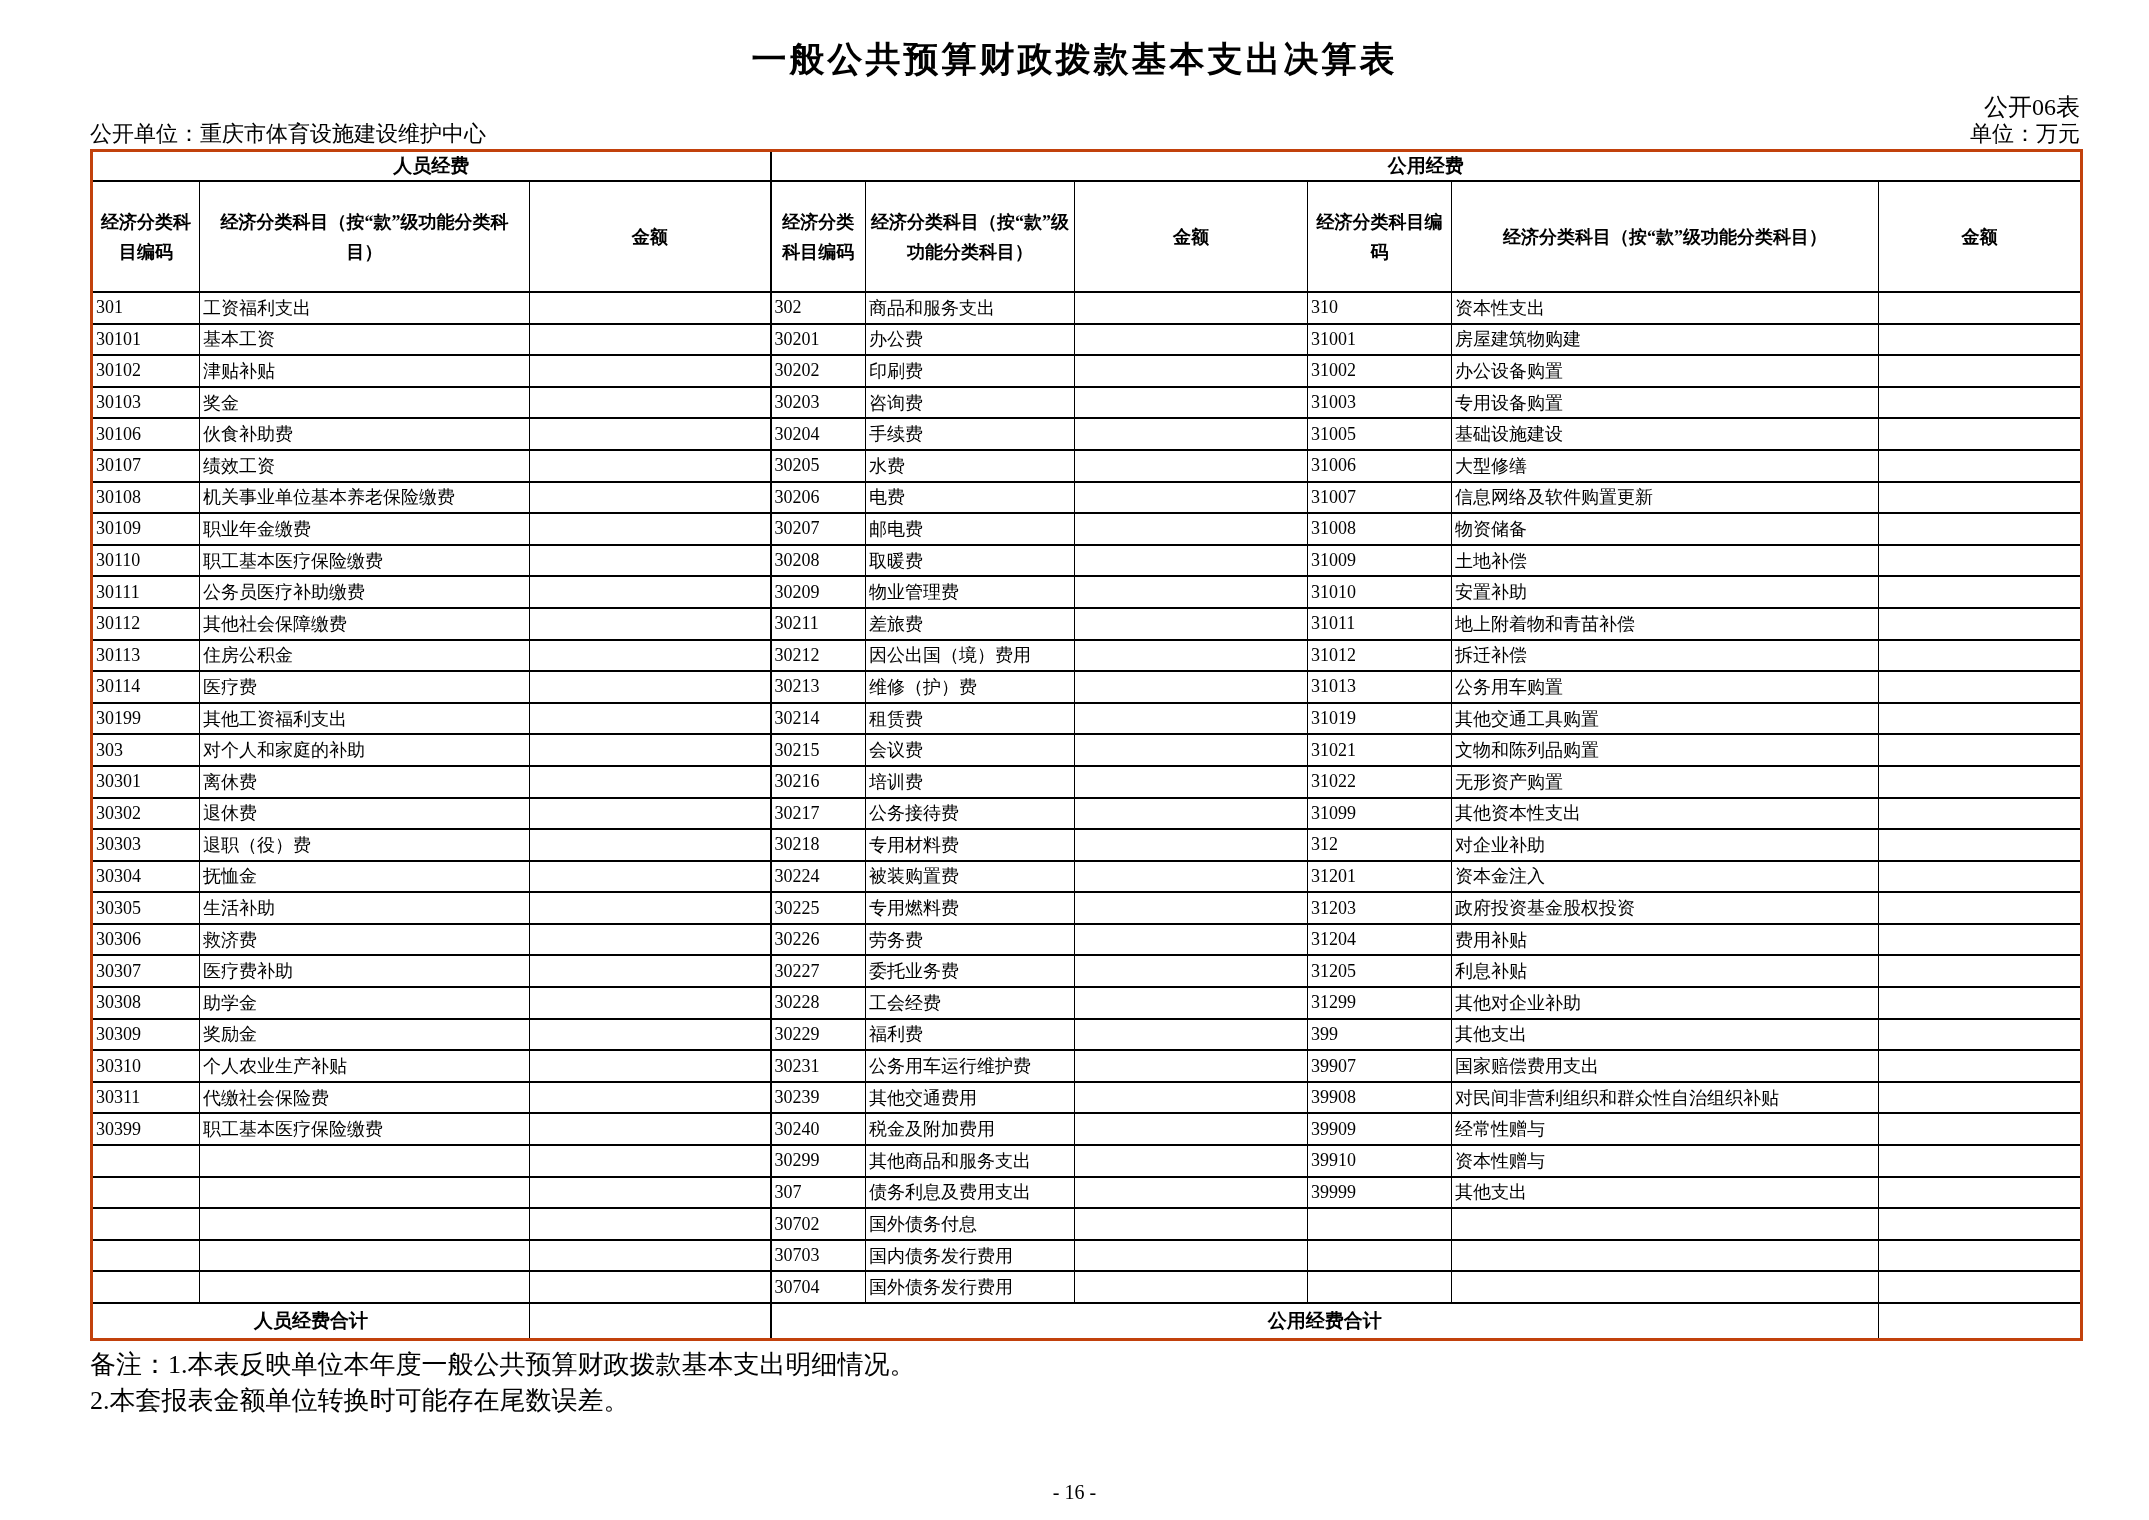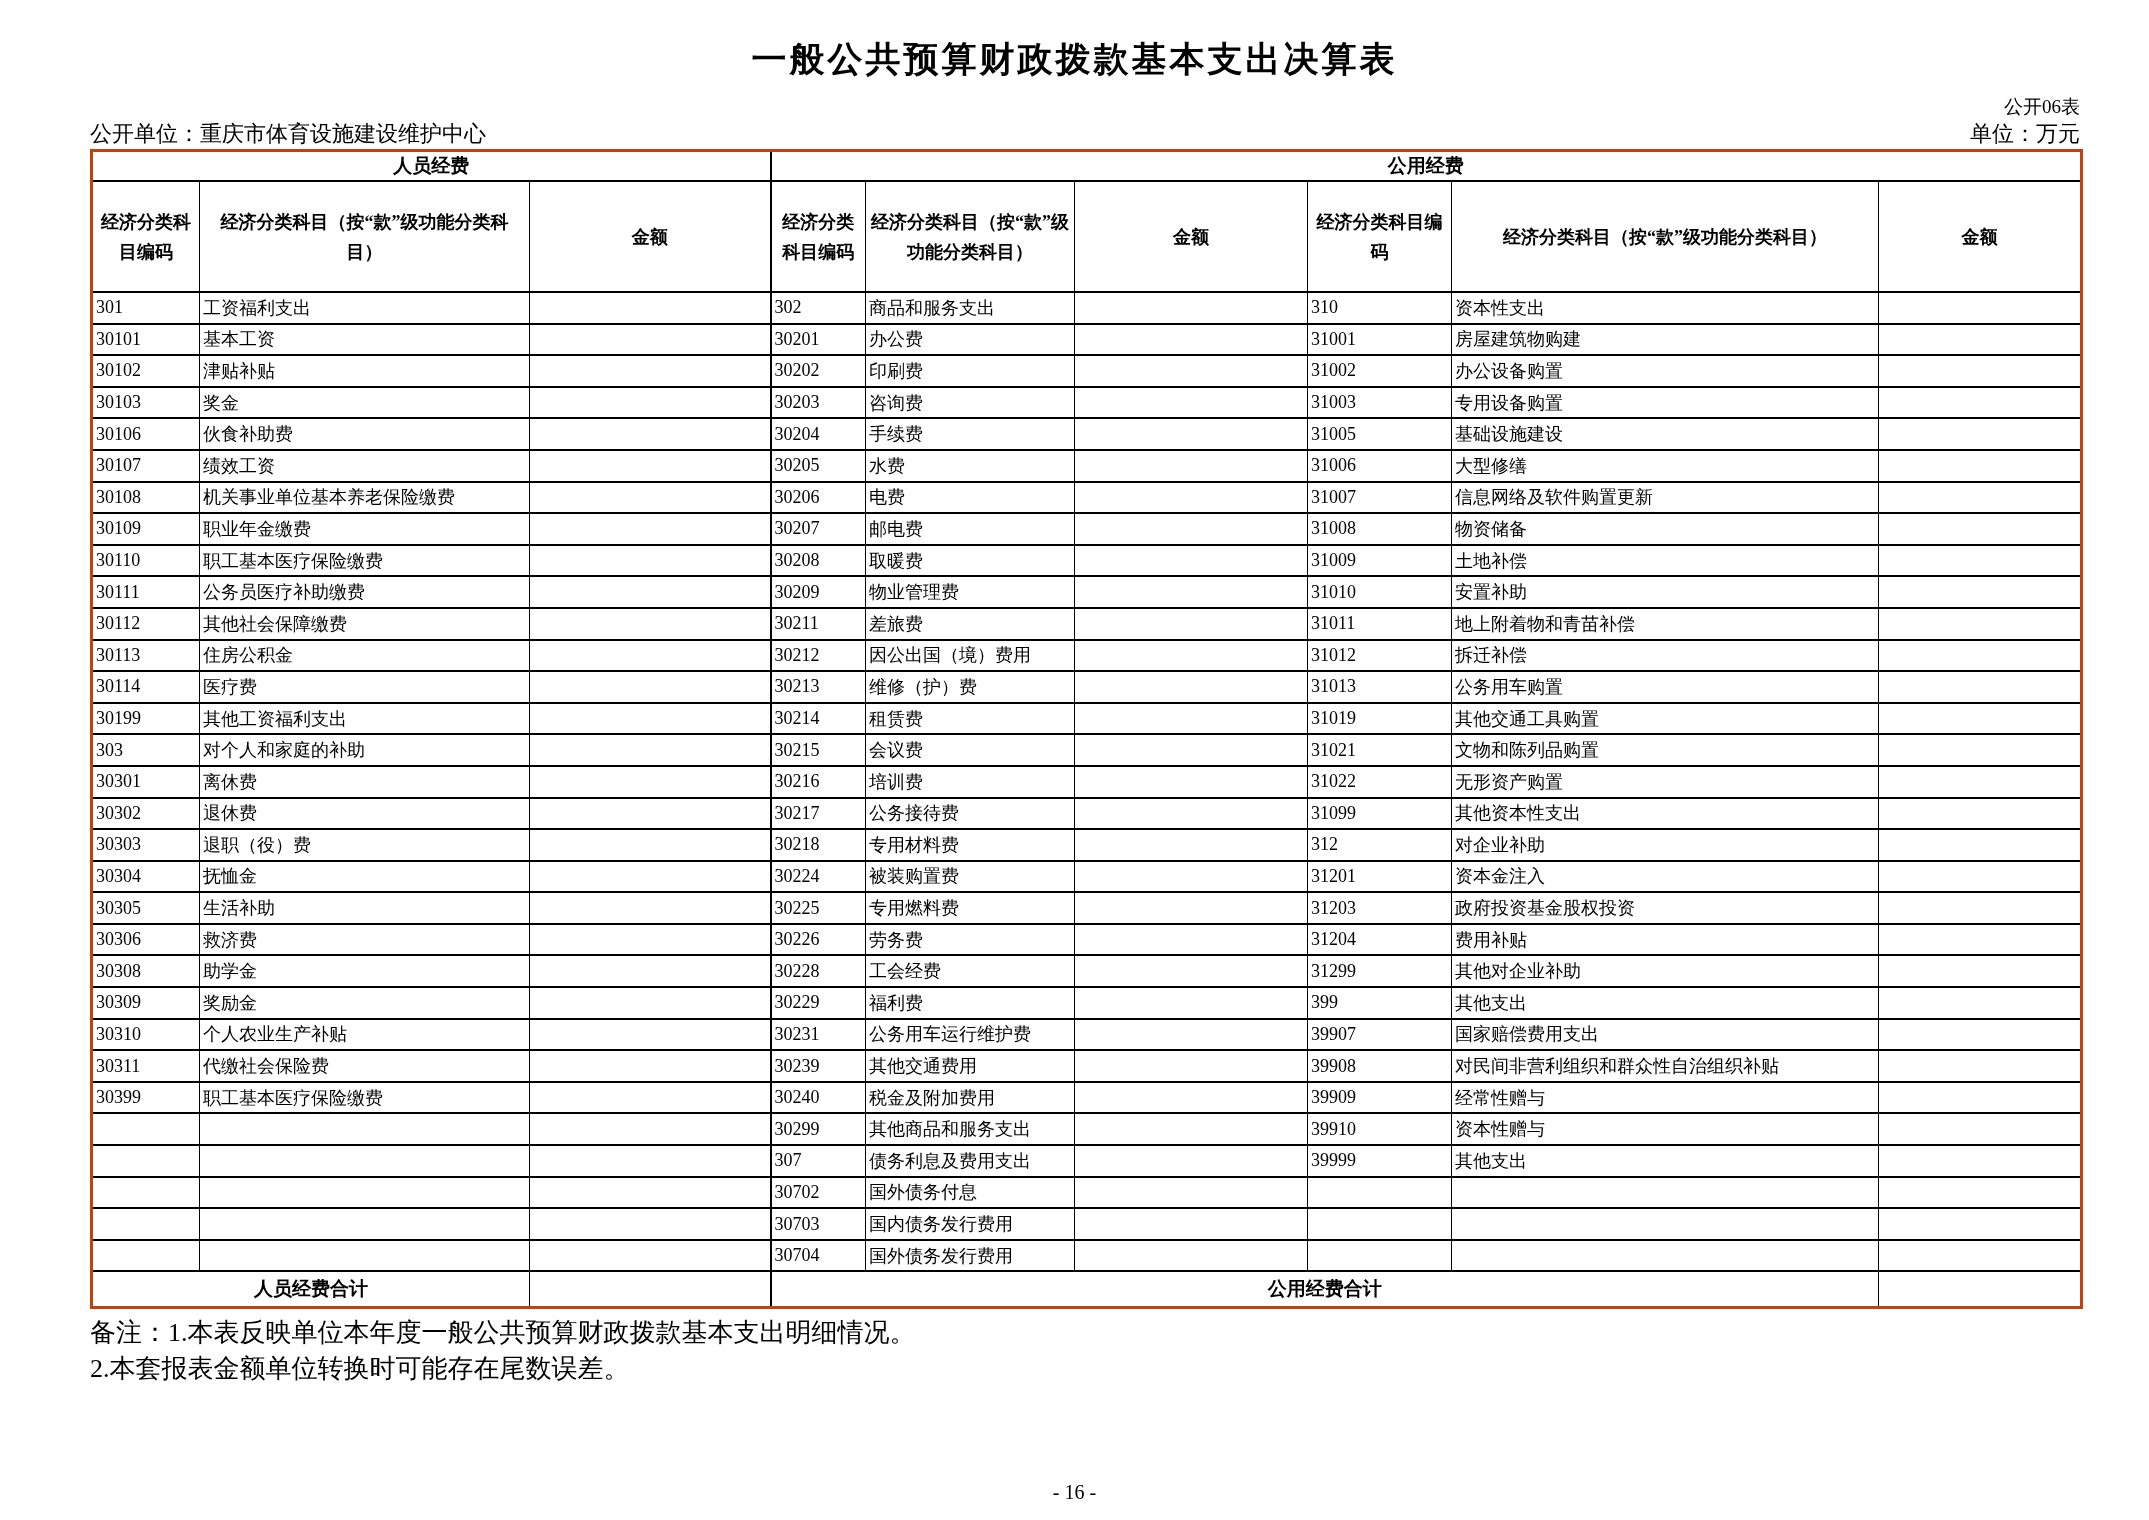--- a/index.html
+++ b/index.html
@@ -7,21 +7,21 @@
     width:2149px;height:1520px;position:relative;
     font-family:"Liberation Serif","DejaVu Serif",serif;
     color:#000;
   }
   .page{position:relative;width:2149px;height:1520px;overflow:hidden;border-radius:32px;}
   .doc-title{
     text-align:center;font-size:35px;font-weight:bold;
     margin:36px 0 0 0;letter-spacing:3px;
   }
   .meta-top{width:1990px;margin:12px 69px 0 90px;}
-  .meta-right-line{text-align:right;font-size:19px;line-height:24px;}
+  .meta-right-line{text-align:right;font-size:24px;line-height:24px;}
   .meta-row{display:flex;justify-content:space-between;font-size:22px;line-height:26px;margin-top:2px;}
   table.budget{
     border-collapse:collapse;table-layout:fixed;
     width:1990px;margin:2px 69px 0 90px;
     border:3px solid #c2410c;
   }
   table.budget th,table.budget td{
     border:1px solid #000;
     border-top-width:2px;border-bottom-width:2px;
     padding:0 3px;overflow:hidden;
@@ -312,20 +312,31 @@
           <td class="name-cell">救济费</td>
           <td class="amount-cell"></td>
           <td class="code-cell sec-div">30226</td>
           <td class="name-cell">劳务费</td>
           <td class="amount-cell"></td>
           <td class="code-cell">31204</td>
           <td class="name-cell">费用补贴</td>
           <td class="amount-cell"></td>
         </tr>
         <tr class="data-row">
+          <td class="code-cell">30307</td>
+          <td class="name-cell">医疗费补助</td>
+          <td class="amount-cell"></td>
+          <td class="code-cell sec-div">30227</td>
+          <td class="name-cell">委托业务费</td>
+          <td class="amount-cell"></td>
+          <td class="code-cell">31205</td>
+          <td class="name-cell">利息补贴</td>
+          <td class="amount-cell"></td>
+        </tr>
+        <tr class="data-row">
           <td class="code-cell">30308</td>
           <td class="name-cell">助学金</td>
           <td class="amount-cell"></td>
           <td class="code-cell sec-div">30228</td>
           <td class="name-cell">工会经费</td>
           <td class="amount-cell"></td>
           <td class="code-cell">31299</td>
           <td class="name-cell">其他对企业补助</td>
           <td class="amount-cell"></td>
         </tr>

